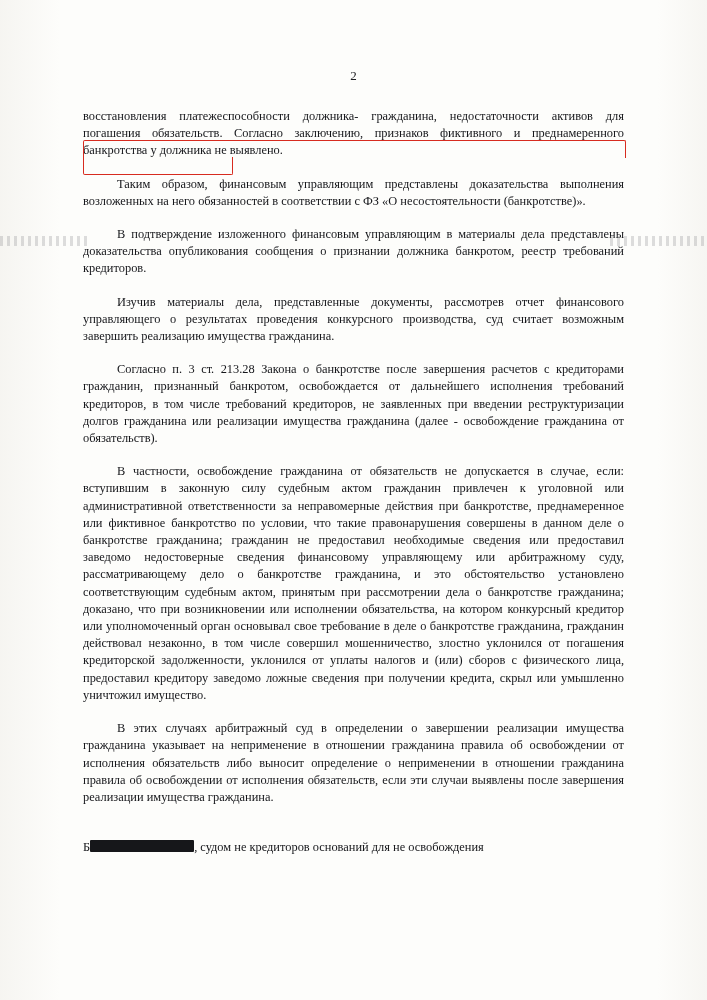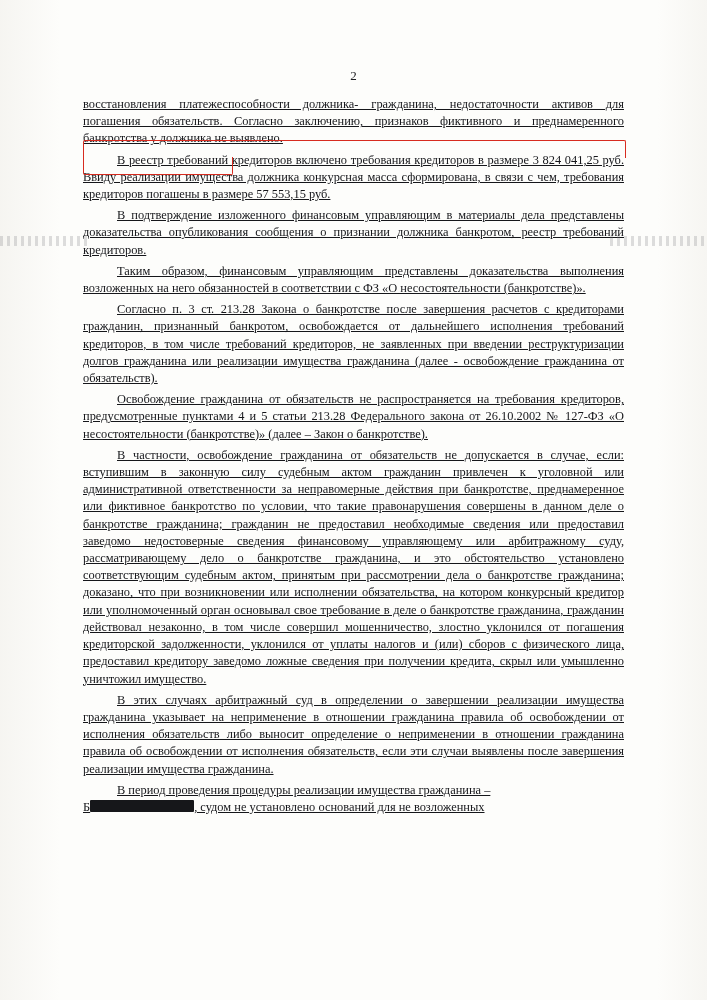--- a/index.html
+++ b/index.html
@@ -30,24 +30,23 @@
     top: 92px;
     left: 83px;
     width: 541px;
     font-size: 12.4px;
     line-height: 17.2px;
     text-align: justify;
     text-justify: inter-word;
     color: #15161a;
   }
   .para {
-    margin: 4px 0 0 0;
+    margin: 16px 0 0 0;
     text-indent: 34px;
     text-align: justify;
-    text-decoration: underline;
   }
   .para.noindent {
     text-indent: 0;
   }
   
   .redbox {
     position: absolute;
     border: 1.4px solid #d72b1f;
     border-radius: 2px;
     pointer-events: none;
@@ -114,32 +113,30 @@
 <body>
 
 <div class="page">
 
   <div class="paper-tint"></div>
 
   <div class="page-number">2</div>
 
   <div class="body-text">
     <p class="para noindent">восстановления платежеспособности должника- гражданина, недостаточности активов для погашения обязательств. Согласно заключению, признаков фиктивного и преднамеренного банкротства у должника не выявлено.</p>
-    <p class="para">В реестр требований кредиторов включено требования кредиторов в размере 3 824 041,25 руб. Ввиду реализации имущества должника конкурсная масса сформирована, в связи с чем, требования кредиторов погашены в размере 57 553,15 руб.</p>
+    <p class="para">Таким образом, финансовым управляющим представлены доказательства выполнения возложенных на него обязанностей в соответствии с ФЗ «О несостоятельности (банкротстве)».</p>
     <p class="para">В подтверждение изложенного финансовым управляющим в материалы дела представлены доказательства опубликования сообщения о признании должника банкротом, реестр требований кредиторов.</p>
-    <p class="para">Таким образом, финансовым управляющим представлены доказательства выполнения возложенных на него обязанностей в соответствии с ФЗ «О несостоятельности (банкротстве)».</p>
+    <p class="para">Изучив материалы дела, представленные документы, рассмотрев отчет финансового управляющего о результатах проведения конкурсного производства, суд считает возможным завершить реализацию имущества гражданина.</p>
     <p class="para">Согласно п. 3 ст. 213.28 Закона о банкротстве после завершения расчетов с кредиторами гражданин, признанный банкротом, освобождается от дальнейшего исполнения требований кредиторов, в том числе требований кредиторов, не заявленных при введении реструктуризации долгов гражданина или реализации имущества гражданина (далее - освобождение гражданина от обязательств).</p>
-    <p class="para">Освобождение гражданина от обязательств не распространяется на требования кредиторов, предусмотренные пунктами 4 и 5 статьи 213.28 Федерального закона от 26.10.2002 № 127-ФЗ «О несостоятельности (банкротстве)» (далее – Закон о банкротстве).</p>
     <p class="para">В частности, освобождение гражданина от обязательств не допускается в случае, если: вступившим в законную силу судебным актом гражданин привлечен к уголовной или административной ответственности за неправомерные действия при банкротстве, преднамеренное или фиктивное банкротство по условии, что такие правонарушения совершены в данном деле о банкротстве гражданина; гражданин не предоставил необходимые сведения или предоставил заведомо недостоверные сведения финансовому управляющему или арбитражному суду, рассматривающему дело о банкротстве гражданина, и это обстоятельство установлено соответствующим судебным актом, принятым при рассмотрении дела о банкротстве гражданина; доказано, что при возникновении или исполнении обязательства, на котором конкурсный кредитор или уполномоченный орган основывал свое требование в деле о банкротстве гражданина, гражданин действовал незаконно, в том числе совершил мошенничество, злостно уклонился от погашения кредиторской задолженности, уклонился от уплаты налогов и (или) сборов с физического лица, предоставил кредитору заведомо ложные сведения при получении кредита, скрыл или умышленно уничтожил имущество.</p>
     <p class="para">В этих случаях арбитражный суд в определении о завершении реализации имущества гражданина указывает на неприменение в отношении гражданина правила об освобождении от исполнения обязательств либо выносит определение о неприменении в отношении гражданина правила об освобождении от исполнения обязательств, если эти случаи выявлены после завершения реализации имущества гражданина.</p>
 
     <p class="para">
-      <span>В период проведения процедуры реализации имущества гражданина –</span>
       <br>
-      <span>Б</span><span class="redaction" style="width:104px">&nbsp;</span><span>, судом не установлено оснований для не возложенных</span>
+      <span>Б</span><span class="redaction" style="width:104px">&nbsp;</span><span>, судом не кредиторов оснований для не освобождения</span>
       <br>
     </p>
   </div>
 
   <div class="redbox" id="redbox-top"></div>
   <div class="redbox" id="redbox-bottom"></div>
 
   <div class="scan-smudge left-edge"></div>
   <div class="scan-smudge right-edge"></div>
 

